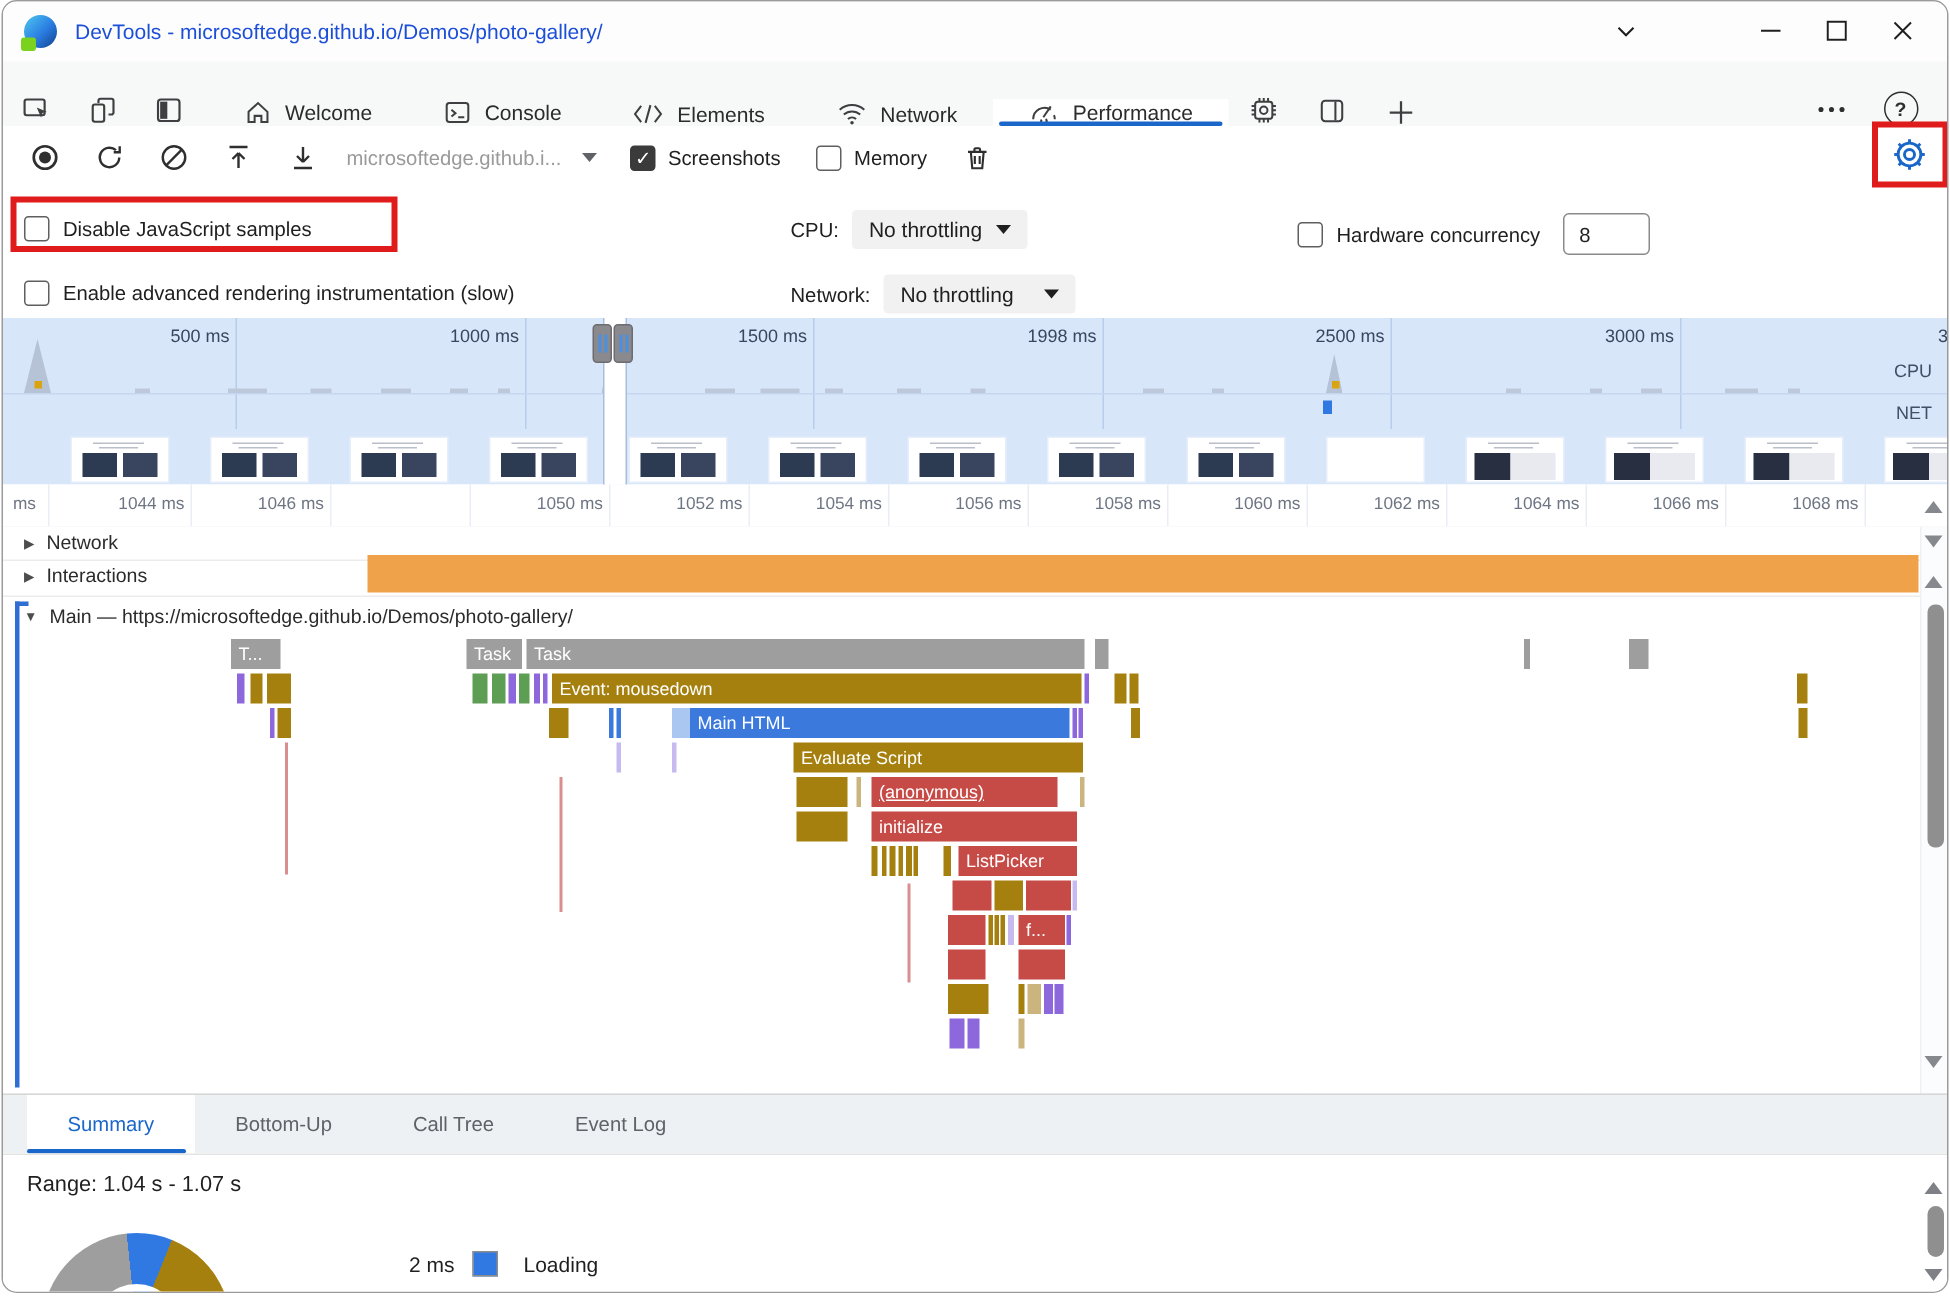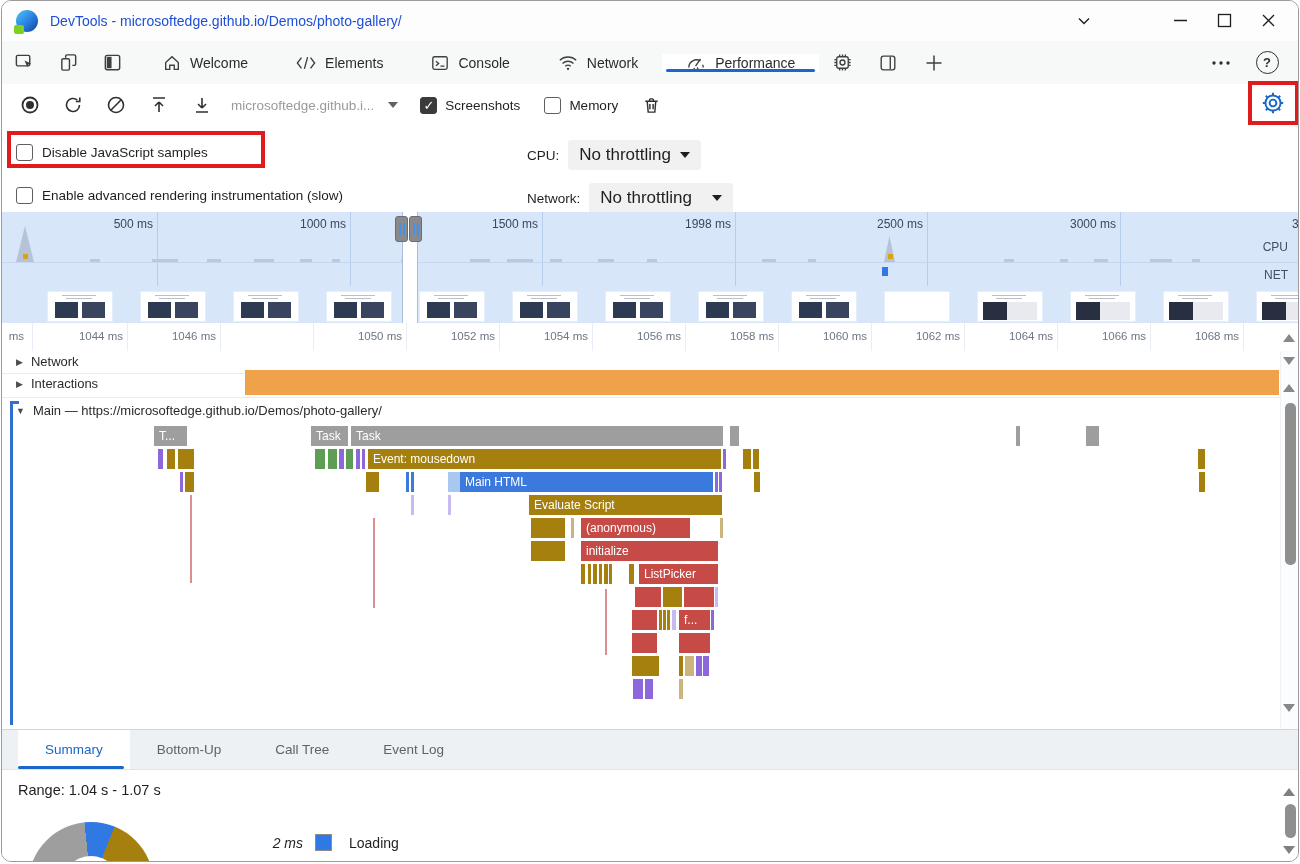--- a/index.html
+++ b/index.html
@@ -10,41 +10,41 @@
   
   .titlebar{position:absolute;left:0;top:0;width:100%;height:40px;background:#fdfdfd;display:flex;align-items:center;}
   .app-icon{width:22px;height:22px;border-radius:50%;margin-left:14px;position:relative;
     background:linear-gradient(135deg,#4ec8ef 0%,#2a7de1 55%,#123f8c 100%);}
   .app-icon::after{content:"";position:absolute;left:-2px;bottom:-2px;width:10px;height:9px;background:#7ad21e;border-radius:2px;}
   .title-text{margin-left:12px;font-size:14px;color:#1d4ed8;}
   .win-btn{width:44px;height:34px;display:flex;align-items:center;justify-content:center;}
   .win-group{position:absolute;right:8px;top:2px;display:flex;}
   .chev-btn{position:absolute;left:1062px;top:4px;width:40px;height:32px;display:flex;align-items:center;justify-content:center;}
   
-  .tabsrow{position:absolute;left:0;top:40px;width:100%;height:43px;background:#f7f8f8;border-bottom:1px solid #e1e1e1;display:flex;align-items:center;}
+  .tabsrow{position:absolute;left:0;top:40px;width:100%;height:43px;background:#f7f8f8;border-bottom:1px solid #e1e1e1;display:flex;align-items:flex-end;}
   .toolbtn{width:44px;display:flex;align-items:center;justify-content:center;}
   .vdiv{width:1px;background:#dcdcdc;margin:9px 2px;}
   .tab{display:flex;align-items:center;gap:9px;padding:0 24px;font-size:14px;color:#2b2b2b;position:relative;}
   .tab.active{background:#ffffff;}
   .tab.active::after{content:"";position:absolute;left:4px;right:4px;bottom:0;height:3px;background:#1a66c9;border-radius:2px;}
   .iconbtn{width:46px;display:flex;align-items:center;justify-content:center;}
   .right-cluster{margin-left:auto;display:flex;align-items:center;}
   .help-circle{width:21px;height:21px;border:1.6px solid #2f2f2f;border-radius:50%;display:flex;align-items:center;justify-content:center;font-size:13px;font-weight:bold;color:#2f2f2f;}
   
   .perfbar{position:absolute;left:0;top:83px;width:100%;height:42px;background:#fff;border-bottom:1px solid #e3e3e3;display:flex;align-items:center;}
   .pbtn{width:43px;display:flex;align-items:center;justify-content:center;}
   .url-select{display:flex;align-items:center;gap:14px;margin-left:8px;font-size:13.5px;color:#9a9a9a;}
   .caret{width:0;height:0;border-left:5px solid transparent;border-right:5px solid transparent;border-top:6px solid #5f6368;}
   .cb{width:17px;height:17px;border:1.5px solid #5f5f5f;border-radius:3px;background:#fff;box-sizing:border-box;flex:0 0 auto;}
   .cb.checked{background:#3b3b3b;border-color:#3b3b3b;color:#fff;display:flex;align-items:center;justify-content:center;font-size:13px;line-height:1;}
   .cb-group{display:flex;align-items:center;gap:8px;font-size:13.5px;color:#1f1f1f;}
   
   .settings{position:absolute;left:0;top:125px;width:100%;height:86px;background:#fff;border-bottom:1px solid #cfcfcf;}
   .set-row{position:absolute;display:flex;align-items:center;gap:9px;font-size:13.5px;color:#1f1f1f;}
-  .select-box{background:#f1f1f1;border-radius:3px;padding:5px 11px;display:flex;align-items:center;gap:9px;font-size:17px;color:#1f1f1f;}
+  .select-box{background:#f1f1f1;border-radius:3px;padding:5px 11px;display:flex;align-items:center;gap:9px;font-size:14px;color:#1f1f1f;}
   .hw-input{width:58px;height:28px;border:1px solid #8a8a8a;border-radius:4px;font-size:13.5px;display:flex;align-items:center;padding-left:10px;box-sizing:border-box;background:#fff;}
   .redbox{position:absolute;border:4px solid #e01b1b;box-sizing:border-box;z-index:40;}
   
   .overview{position:absolute;left:0;top:211px;width:100%;height:74px;background:#d8e6fa;overflow:hidden;}
   .ov-grid{position:absolute;top:0;bottom:0;width:1px;background:#b7cdec;}
   .ov-label{position:absolute;top:5px;font-size:12px;color:#39475e;}
   .ov-sep{position:absolute;left:0;right:0;top:50px;height:1px;background:#c6d6f0;}
   .cpu-net{position:absolute;right:10px;font-size:12px;color:#3f4f66;}
   .spike{position:absolute;background:#b6c2d5;clip-path:polygon(50% 0,100% 100%,0 100%);}
   .bump{position:absolute;background:#bdc9db;}
@@ -89,21 +89,21 @@
   .btabs{position:absolute;left:0;top:728px;width:100%;height:40px;background:#eef1f4;border-top:1px solid #d6d6d6;display:flex;align-items:stretch;box-sizing:border-box;}
   .btab{padding:0 27px;display:flex;align-items:center;font-size:13.5px;color:#5f6368;position:relative;}
   .btab.active{background:#ffffff;color:#1a66c9;margin-left:16px;}
   .btab.active::after{content:"";position:absolute;left:0;right:6px;bottom:0;height:3px;background:#1a66c9;border-radius:2px;}
   
   .summary{position:absolute;left:0;top:768px;width:100%;height:94px;background:#fff;border-top:1px solid #e3e3e3;overflow:hidden;}
   .range-text{position:absolute;left:16px;top:12px;font-size:14.5px;color:#1f1f1f;}
   .donut{position:absolute;left:26px;top:52px;width:126px;height:126px;border-radius:50%;
     background:conic-gradient(from -6deg,#3079e3 0deg 28deg,#a5800e 28deg 118deg,#9e9e9e 118deg 360deg);}
   .donut-hole{position:absolute;left:34px;top:34px;width:58px;height:58px;border-radius:50%;background:#fff;}
-  .legend-val{position:absolute;left:245px;top:65px;width:56px;text-align:right;font-size:14px;color:#1f1f1f;font-style:italic;}
+  .legend-val{position:absolute;left:245px;top:65px;width:56px;text-align:right;font-size:14px;color:#1f1f1f;}
   .legend-swatch{position:absolute;left:313px;top:64px;width:17px;height:17px;background:#3079e3;border:1px solid #8d8d8d;box-sizing:border-box;}
   .legend-label{position:absolute;left:347px;top:65px;font-size:14px;color:#1f1f1f;}
   svg.ic{display:block;}
 </style>
 </head>
 <body>
 
 <div id="window">
 
   <div class="titlebar">
@@ -156,34 +156,34 @@
     <div class="tab">
       <span>
           <svg class="ic" width="18" height="18" viewBox="0 0 20 20" fill="none" stroke="#3f3f42" stroke-width="1.5">
             <path d="M3 9.5L10 3l7 6.5V17h-4.5v-4.5h-5V17H3z"></path>
           </svg>
         </span>
       <span>Welcome</span>
     </div>
     <div class="tab">
       <span>
-          <svg class="ic" width="20" height="16" viewBox="0 0 22 16" fill="none" stroke="#3f3f42" stroke-width="1.5">
-            <path d="M6 2L1.5 8 6 14M16 2l4.5 6L16 14M12.8 1.5l-3.6 13"></path>
-          </svg>
-        </span>
-      <span>Elements</span>
-    </div>
-    <div class="tab">
-      <span>
           <svg class="ic" width="18" height="18" viewBox="0 0 20 20" fill="none" stroke="#3f3f42" stroke-width="1.5">
             <rect x="2" y="3" width="16" height="14" rx="2"></rect>
             <path d="M5.5 8l3 2.5-3 2.5M10.5 13.5H15"></path>
           </svg>
         </span>
       <span>Console</span>
+    </div>
+    <div class="tab">
+      <span>
+          <svg class="ic" width="20" height="16" viewBox="0 0 22 16" fill="none" stroke="#3f3f42" stroke-width="1.5">
+            <path d="M6 2L1.5 8 6 14M16 2l4.5 6L16 14M12.8 1.5l-3.6 13"></path>
+          </svg>
+        </span>
+      <span>Elements</span>
     </div>
     <div class="tab">
       <span>
           <svg class="ic" width="20" height="17" viewBox="0 0 22 18" fill="none" stroke="#3f3f42" stroke-width="1.5">
             <path d="M2 6.5C7 1.8 15 1.8 20 6.5M5 10c3.4-3.1 8.6-3.1 12 0M8 13.2c1.7-1.5 4.3-1.5 6 0"></path>
             <circle cx="11" cy="16" r="1.3" fill="#3f3f42" stroke="none"></circle>
           </svg>
         </span>
       <span>Network</span>
     </div>
@@ -302,20 +302,25 @@
         <span>No throttling</span>
         <span class="caret" style="border-top-color:#1f1f1f;"></span>
       </span>
     </div>
     <div class="set-row" style="left:525px;top:57px;">
       <span>Network:</span>
       <span class="select-box" style="gap:20px;">
         <span>No throttling</span>
         <span class="caret" style="border-top-color:#1f1f1f;"></span>
       </span>
+    </div>
+    <div class="set-row" style="left:863px;top:16px;">
+      <span class="cb"></span>
+      <span>Hardware concurrency</span>
+      <span class="hw-input" style="margin-left:6px;">8</span>
     </div>
   </div>
   <div class="redbox" style="left:5px;top:130px;width:258px;height:37px;"></div>
 
   <div class="overview">
     <div id="ov-content">
         <div class="ov-grid" style="left: 155px;"></div>
         <div class="ov-label" style="left: 65px; width: 86px; text-align: right;">500 ms</div>
         <div class="ov-grid" style="left: 348px;"></div>
         <div class="ov-label" style="left: 258px; width: 86px; text-align: right;">1000 ms</div>
@@ -532,21 +537,21 @@
         <div class="bar c-blue lbl" style="left: 458px; top: 121px; width: 253px;">Main HTML</div>
         <div class="bar c-purple" style="left: 713px; top: 121px; width: 3px;"></div>
         <div class="bar c-purple" style="left: 717px; top: 121px; width: 3px;"></div>
         <div class="bar c-scripting" style="left: 752px; top: 121px; width: 6px;"></div>
         <div class="bar c-scripting" style="left: 1197px; top: 121px; width: 6px;"></div>
         <div class="bar c-lavender" style="left: 409px; top: 144px; width: 3px;"></div>
         <div class="bar c-lavender" style="left: 446px; top: 144px; width: 3px;"></div>
         <div class="bar c-scripting lbl" style="left: 527px; top: 144px; width: 193px;">Evaluate Script</div>
         <div class="bar c-scripting" style="left: 529px; top: 167px; width: 34px;"></div>
         <div class="bar c-tan" style="left: 569px; top: 167px; width: 3px;"></div>
-        <div class="bar c-red lbl" style="left: 579px; top: 167px; width: 109px;">(anonymous)</div>
+        <div class="bar c-red lbl" style="left: 579px; top: 167px; width: 124px; text-decoration: underline;">(anonymous)</div>
         <div class="bar c-tan" style="left: 718px; top: 167px; width: 3px;"></div>
         <div class="bar c-scripting" style="left: 529px; top: 190px; width: 34px;"></div>
         <div class="bar c-red lbl" style="left: 579px; top: 190px; width: 137px;">initialize</div>
         <div class="bar c-scripting" style="left: 579px; top: 213px; width: 4px;"></div>
         <div class="bar c-scripting" style="left: 586px; top: 213px; width: 3px;"></div>
         <div class="bar c-scripting" style="left: 591px; top: 213px; width: 4px;"></div>
         <div class="bar c-scripting" style="left: 597px; top: 213px; width: 3px;"></div>
         <div class="bar c-scripting" style="left: 602px; top: 213px; width: 4px;"></div>
         <div class="bar c-scripting" style="left: 607px; top: 213px; width: 3px;"></div>
         <div class="bar c-scripting" style="left: 627px; top: 213px; width: 5px;"></div>

